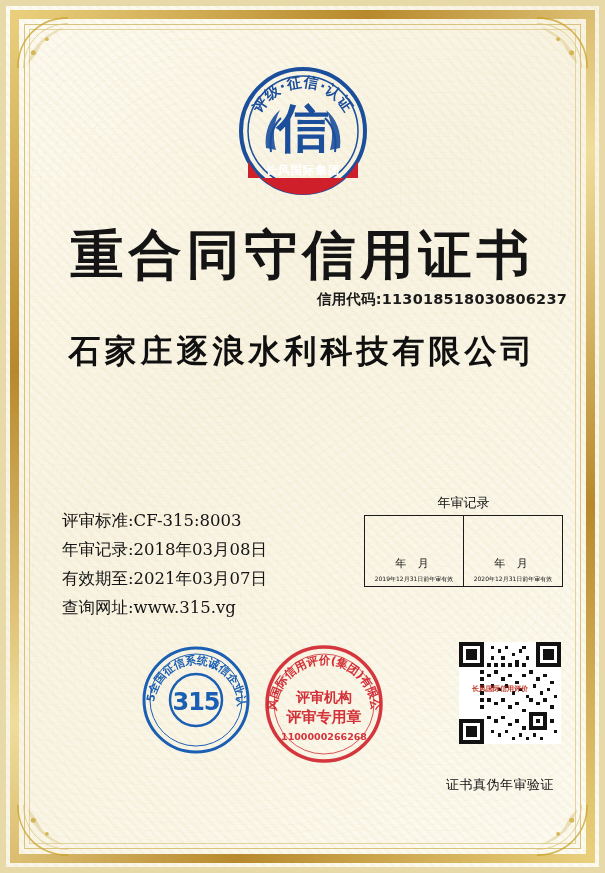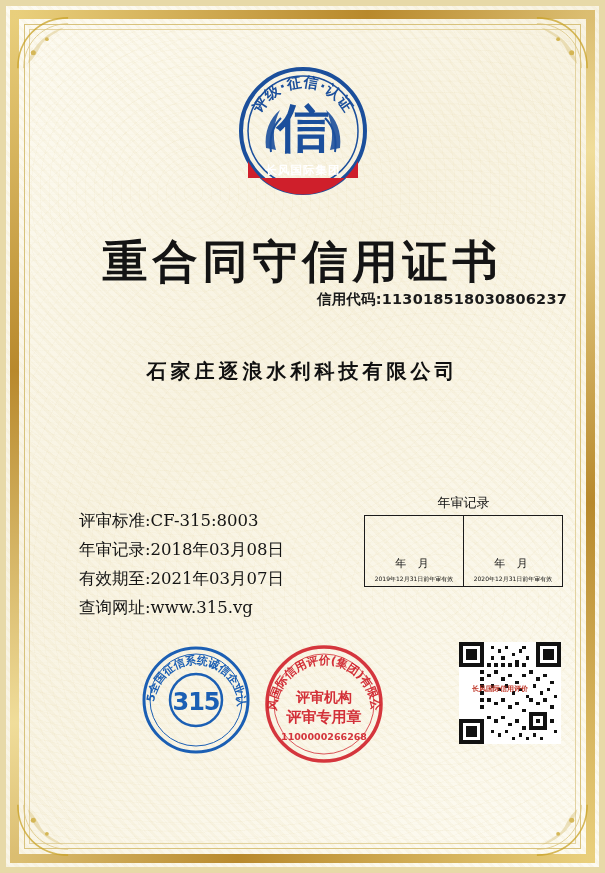--- a/index.html
+++ b/index.html
@@ -84,46 +84,46 @@
     position: absolute;
     left: 0; right: 0; top: 22px;
     display: flex;
     justify-content: center;
   }
   .emblem { position: relative; width: 150px; height: 150px; }
 
   
   .main-title {
     position: absolute;
-    left: 0; right: 0; top: 198px;
+    left: 0; right: 0; top: 186px;
     text-align: center;
     font-family: "DejaVu Sans", sans-serif;
     font-weight: bold;
-    font-size: 45px;
+    font-size: 53px;
     letter-spacing: 5px;
     color: #141414;
     white-space: nowrap;
   }
   .credit-code {
     position: absolute;
     right: 4px; top: 256px;
     font-family: "DejaVu Sans", sans-serif;
     font-size: 14.5px;
     font-weight: bold;
     color: #1a1a1a;
     letter-spacing: 0.2px;
     margin-left: 23px;
   }
   .company {
     position: absolute;
-    left: 0; right: 0; top: 324px;
+    left: 0; right: 0; top: 296px;
     text-align: center;
     font-family: "DejaVu Sans", sans-serif;
     font-weight: bold;
-    font-size: 20px;
+    font-size: 32px;
     letter-spacing: 4px;
     color: #101010;
     white-space: nowrap;
   }
   .award {
     position: absolute;
     left: 0; right: 0; top: 382px;
     text-align: center;
     font-family: "DejaVu Serif", serif;
     font-weight: bold;
@@ -136,21 +136,21 @@
   
   .details {
     position: absolute;
     left: 28px;
     top: 472px;
     font-family: "DejaVu Serif", serif;
     font-size: 16.5px;
     color: #141414;
     line-height: 29px;
   }
-  .details div { white-space: nowrap; margin-left: 17px; }
+  .details div { white-space: nowrap; }
 
   
   .review {
     position: absolute;
     right: 8px;
     top: 460px;
     width: 199px;
   }
   .review-title {
     text-align: center;
@@ -496,16 +496,17 @@
             <rect x="17" y="26" width="1" height="1"></rect>
               <rect x="19" y="27" width="1" height="1"></rect>
             <rect x="21" y="26" width="1" height="1"></rect>
               <rect x="23" y="27" width="1" height="1"></rect>
             <rect x="26" y="22" width="1" height="1"></rect>
               <rect x="27" y="25" width="1" height="1"></rect>
           </g>
         </svg>
         <div class="qr-overlay">长风国际信用评价</div>
       </div>
+      <div class="qr-cap">证书真伪年审验证</div>
     </div>
 
   </div>
 </div>
 
 </body></html>

